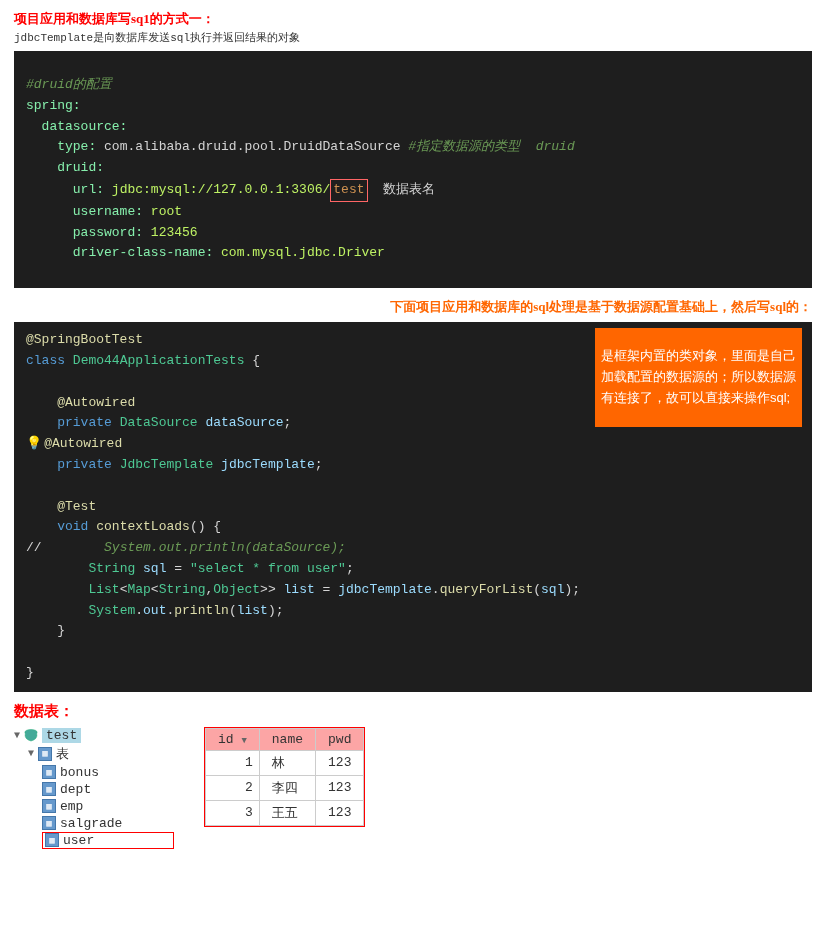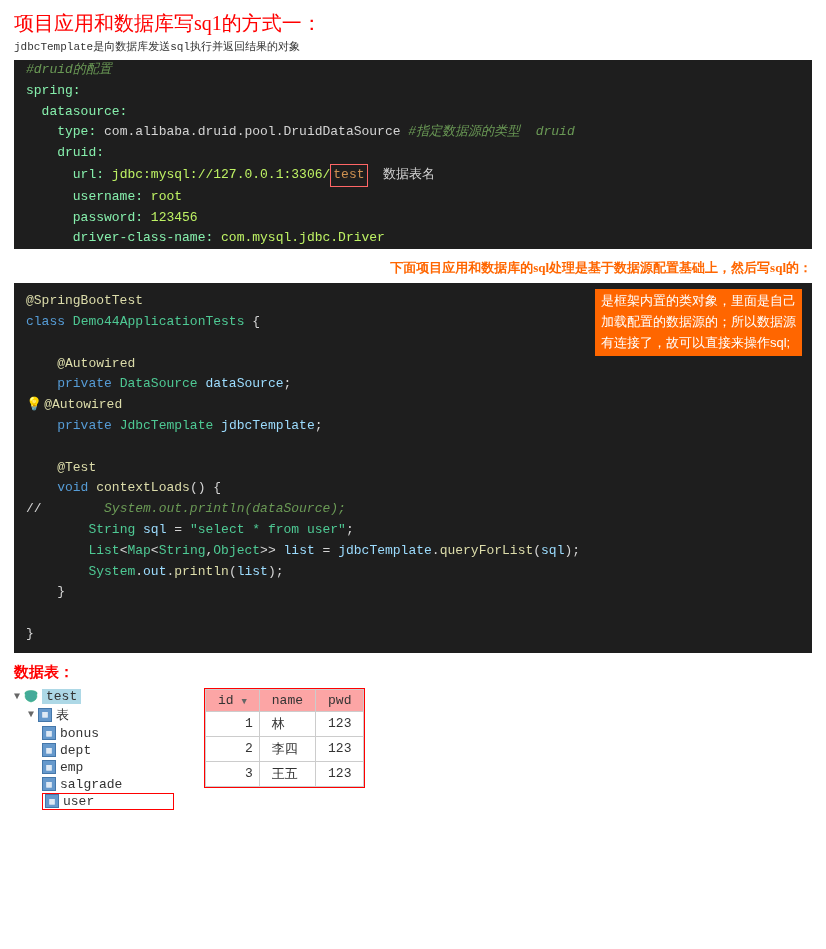--- a/index.html
+++ b/index.html
@@ -8,40 +8,40 @@
       background: #ffffff;
       width: 826px;
       min-height: 949px;
       padding: 10px 14px;
       font-size: 13px;
     }
 
     
     .section-title-1 {
       font-family: 'SimSun', 'STSong', serif;
-      font-size: 20px;
-      font-weight: normal;
+      font-size: 13px;
+      font-weight: bold;
       color: #ff0000;
       margin-bottom: 2px;
     }
     .section-subtitle {
       font-family: 'SimSun', 'STSong', monospace;
       font-size: 11px;
       color: #000000;
       margin-bottom: 6px;
     }
     .section-subtitle .code-inline {
       font-family: 'Courier New', monospace;
       color: #333;
     }
 
     
     .code-block {
       background: #1e1e1e;
-      padding: 0 12px;
+      padding: 24px 12px;
       margin-bottom: 10px;
       font-family: 'Courier New', monospace;
       font-size: 13px;
       line-height: 1.6;
       color: #d4d4d4;
     }
 
     .code-line {
       display: block;
       white-space: pre;
@@ -171,21 +171,21 @@
     }
 
     .annot-float {
       position: absolute;
       right: 10px;
       top: 6px;
       background: #ff6600;
       color: #fff;
       font-family: 'SimSun', sans-serif;
       font-size: 13px;
-      padding: 2px 6px;
+      padding: 18px 6px;
       line-height: 1.6;
       max-width: 210px;
     }
   </style>
 </head>
 <body>
 
 <div class="section-title-1">项目应用和数据库写sq1的方式一：</div>
 <div class="section-subtitle">
   <span class="code-inline">jdbcTemplate是向数据库发送sql执行并返回结果的对象</span>

